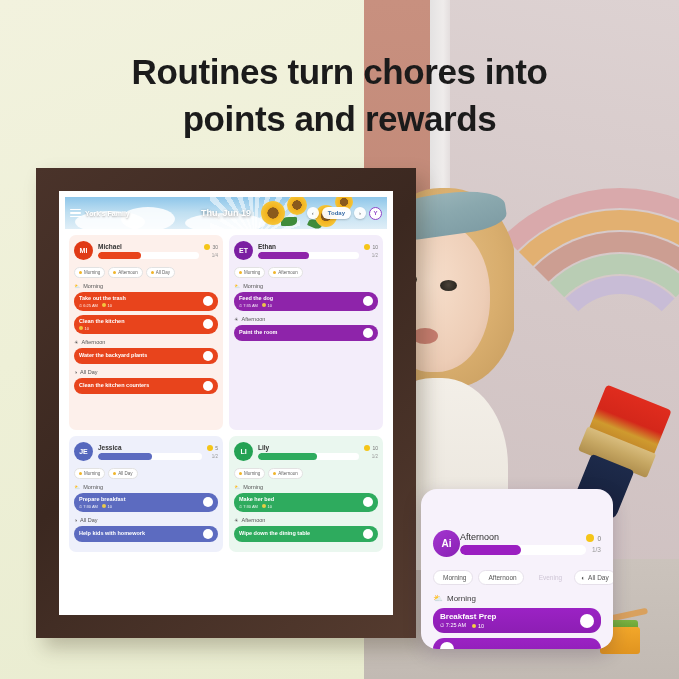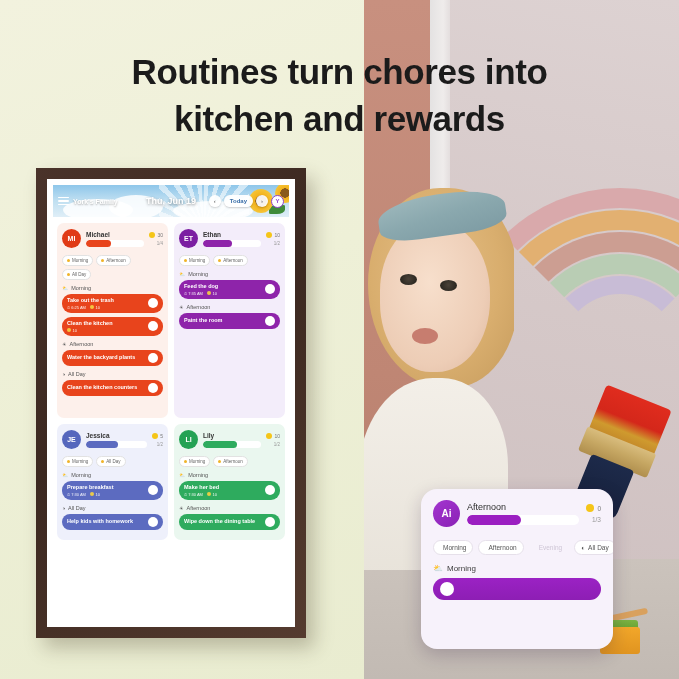--- a/index.html
+++ b/index.html
@@ -115,23 +115,23 @@
   
   #headline {
     position: absolute; left: 0; top: 48px; width: 679px;
     text-align: center;
     font-size: 35px; font-weight: bold; line-height: 1.35;
     color: #1b1b1b; letter-spacing: -0.4px;
   }
 
   
   #frame {
-    position: absolute; left: 36px; top: 168px; width: 270px; height: 470px;
+    position: absolute; left: 36px; top: 168px; width: 380px; height: 470px;
     background: linear-gradient(140deg, #4a332a 0%, #3b2820 45%, #553b2f 100%);
-    padding: 11px;
+    padding: 23px;
     box-shadow: 8px 10px 18px rgba(60,50,30,0.28);
   }
   #frame-inner {
     width: 100%; height: 100%; background: #ffffff; padding: 6px;
     overflow: hidden; position: relative;
   }
 
   
   .app-header {
     position: relative; height: 32px; width: 100%;
@@ -236,21 +236,21 @@
     box-shadow: 0 0 0 0 rgba(0,0,0,0);
   }
 
   
   #phone-card {
     position: absolute; left: 421px; top: 489px; width: 192px; height: 160px;
     background: #f7f2fb; border-radius: 16px;
     box-shadow: 0 6px 18px rgba(40,20,60,0.22);
     padding: 11px 12px; overflow: hidden;
   }
-  .p-top { display: flex; align-items: center; gap: 7px; }
+  .p-top { display: flex; align-items: center; gap: 0; margin-top: 30px; }
   .p-avatar {
     width: 27px; height: 27px; border-radius: 50%; flex: none;
     background: linear-gradient(145deg, #a335cf 0%, #8a22b5 100%);
     display: flex; align-items: center; justify-content: center;
     color: #fff; font-size: 10px; font-weight: bold;
   }
   .p-info { flex: 1; min-width: 0; }
   .p-name { font-size: 9px; color: #2f2f2f; margin-bottom: 3px; }
   .p-bar { height: 10px; background: #fff; border-radius: 6px; overflow: hidden; }
   .p-bar i { display: block; height: 100%; width: 48%; background: #9b1fc1; border-radius: 6px; }
@@ -316,21 +316,21 @@
     <div class="brush-handle"></div>
   </div>
 
   <div class="toy-stick"></div>
   <div class="toybox-lid"></div>
   <div class="toybox"></div>
 </div>
 
 <div id="headline">
   <div>Routines turn chores into</div>
-  <div>kitchen and rewards</div>
+  <div>points and rewards</div>
 </div>
 
 <div id="frame">
   <div id="frame-inner">
 
     <div class="app-header">
       <div class="sun-rays"></div>
       <div class="cloud c1"></div>
       <div class="cloud c2"></div>
       <div class="cloud c3"></div>
@@ -634,16 +634,26 @@
       </div>
     </div>
 
   <div class="p-sec">
     <span>⛅</span>
     <span>Morning</span>
   </div>
 
   <div id="phone-tasks">
       <div class="p-task">
+        <div class="p-task-txt">
+      <div class="p-task-title">Breakfast Prep</div>
+      <div class="p-task-meta">
+            <span>⏱ 7:25 AM</span>
+            <span><i class="mini-coin"></i> 10</span>
+          </div>
+    </div>
     <div class="p-toggle"></div>
       </div>
+      <div class="p-task">
+    <div class="p-toggle"></div>
+      </div>
     </div>
 </div>
 
 </body></html>

